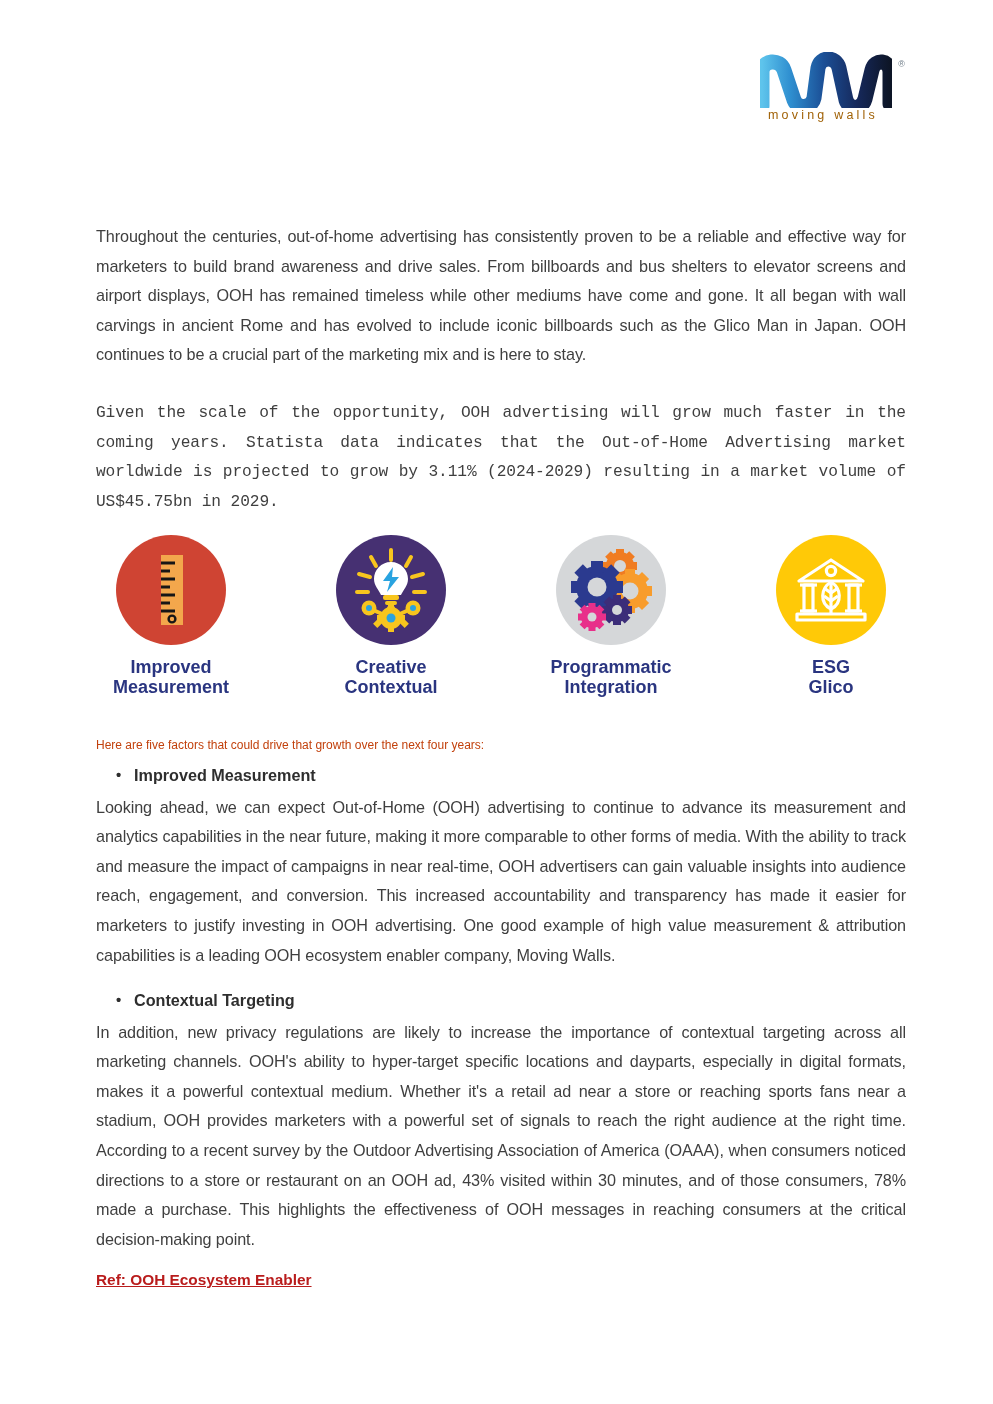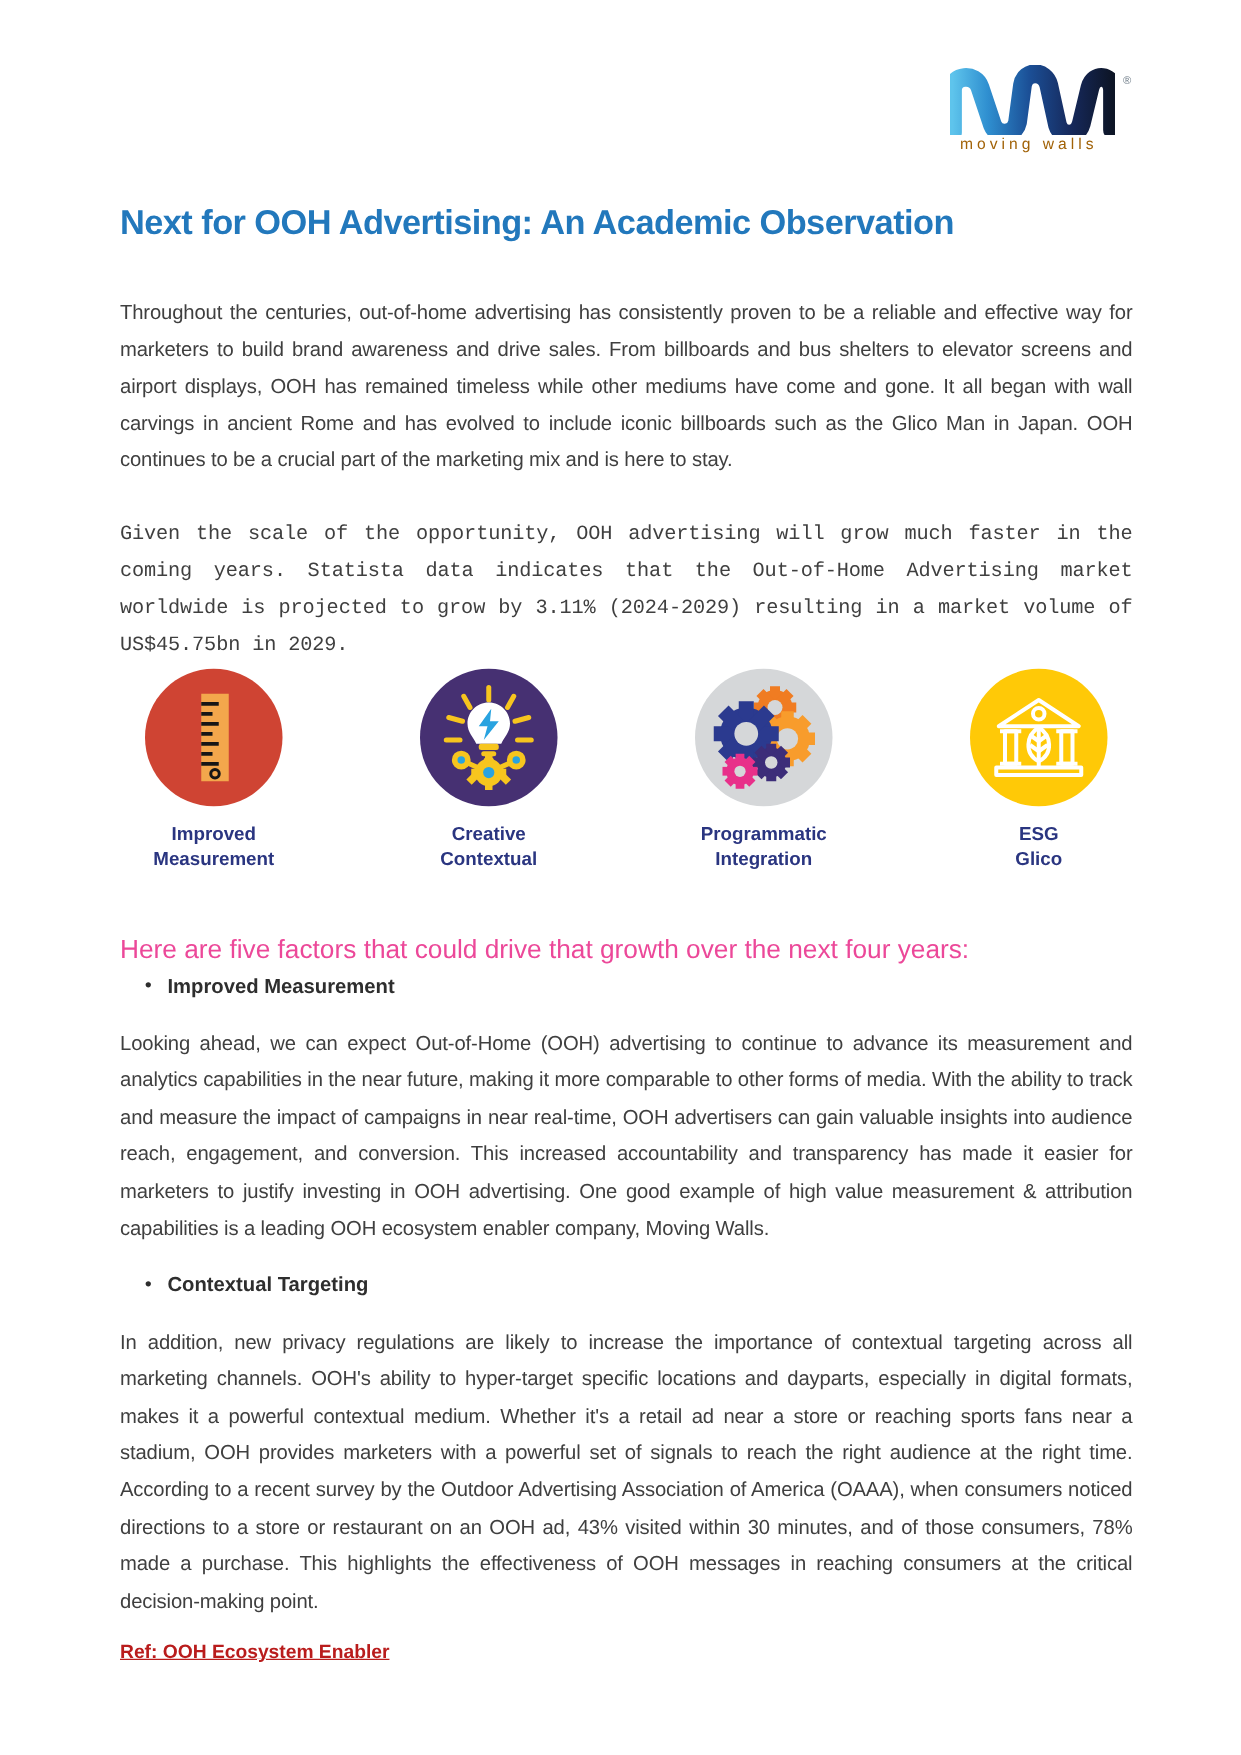--- a/index.html
+++ b/index.html
@@ -70,36 +70,36 @@
   }
 
   
   .content {
     position: absolute;
     left: 96px;
     top: 220px;
     width: 810px;
   }
   p.body {
-    margin: 16px 0 0 0;
+    margin: 2px 0 0 0;
     font-size: 16.2px;
     line-height: 29.6px;
     text-align: justify;
     color: #3f3f3f;
     letter-spacing: -0.1px;
   }
   p.body + p.body { margin-top: 29px; font-family: Liberation Mono, monospace; }
 
   .spacer-icons { height: 214px; }
 
   p.lead-in {
     margin: 0 0 0 0;
-    font-size: 21px;
+    font-size: 12px;
     line-height: 29.6px;
-    color: #ec4899;
+    color: #c2410c;
     text-align: left;
   }
 
   ul.factor-list {
     margin: 0;
     padding-left: 38px;
     list-style: none;
   }
   ul.factor-list li {
     position: relative;
@@ -149,21 +149,21 @@
     width: 110px;
     height: 110px;
     border-radius: 50%;
     display: flex;
     align-items: center;
     justify-content: center;
   }
   .icon-label {
     margin-top: 13px;
     text-align: center;
-    font-size: 15px;
+    font-size: 18px;
     font-weight: bold;
     color: #2a3580;
     line-height: 19.5px;
     white-space: pre-line;
   }
 </style>
 </head>
 <body>
 
 <div class="page">
@@ -178,21 +178,20 @@
           <stop offset="74%" stop-color="#16295c"></stop>
           <stop offset="100%" stop-color="#0d1526"></stop>
         </linearGradient>
       </defs>
       <path d="M2,54 L2,20 C2,8 20,6 24,18 L34,48 C38,58 52,56 54,46 L58,16 C60,4 76,4 79,16 L86,48 C89,58 102,58 105,47 L112,18 C115,6 130,8 130,20 L130,52" fill="none" stroke="url(#wgrad)" stroke-width="15" stroke-linecap="round" stroke-linejoin="round"></path>
     </svg>
     <span class="logo-reg">®</span>
     <div class="logo-text">moving walls</div>
   </div>
 
-  <h1 class="doc-title">Next for OOH Advertising: An Academic Observation</h1>
 
   <div class="icon-row">
 
     <div class="icon-cell">
       <div class="icon-circle" style="background:#cf4433">
         <svg width="64" height="78" viewBox="0 0 64 78">
           <rect x="22" y="4" width="22" height="70" fill="#f3a74c"></rect>
           <g stroke="#161616" stroke-width="3" stroke-linecap="butt">
             <line x1="22" y1="12" x2="36" y2="12"></line>
             <line x1="22" y1="20" x2="31" y2="20"></line>

